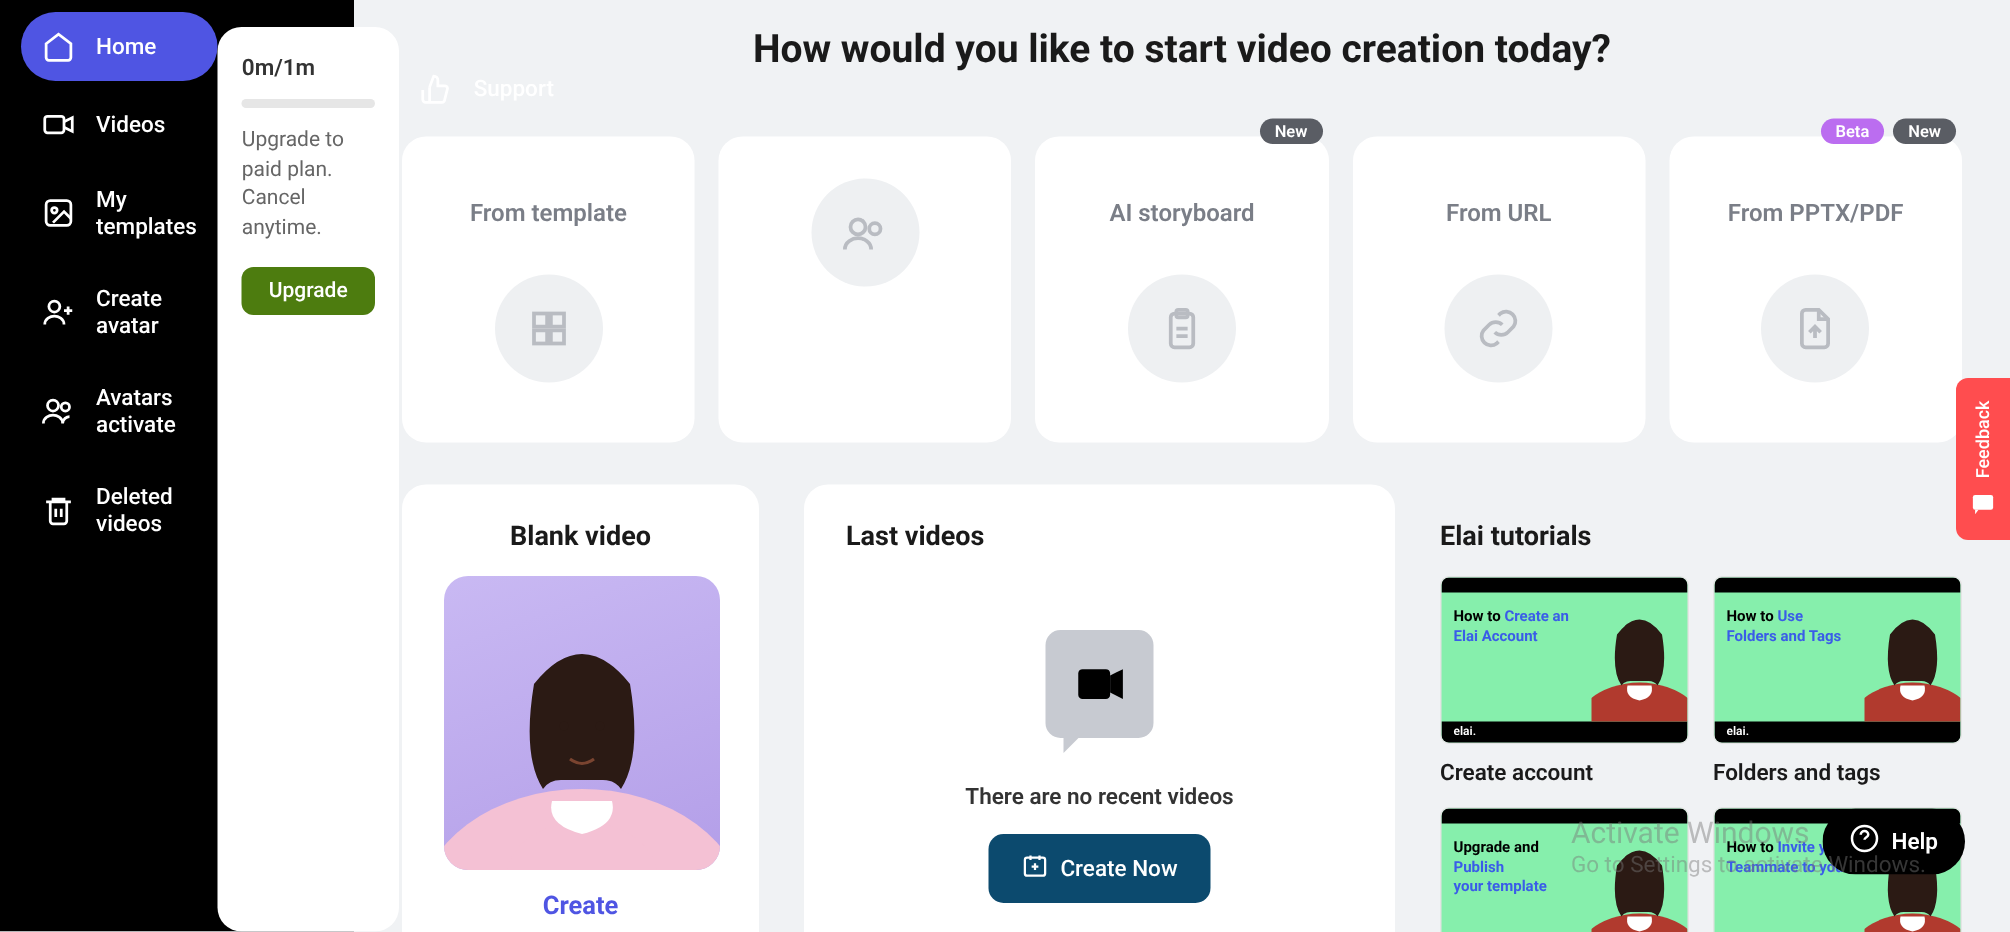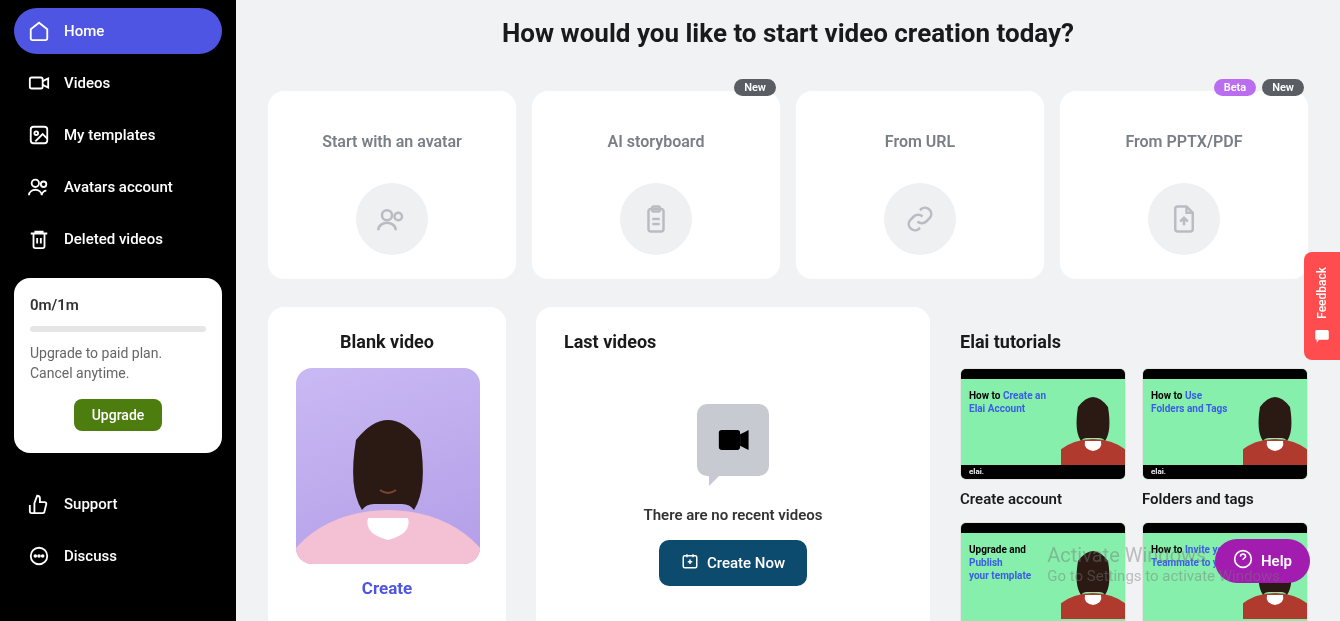--- a/index.html
+++ b/index.html
@@ -1,31 +1,31 @@
 <!DOCTYPE html>
 <html><head>
 <meta charset="utf-8">
 <style>
 * { margin: 0; padding: 0; box-sizing: border-box; font-family: -apple-system, BlinkMacSystemFont, "Segoe UI", Roboto, sans-serif; }
 body { display: flex; width: 1340px; height: 621px; overflow: hidden; background: #f0f2f4; }
-.sidebar { width: 236px; background: #000; color: #fff; padding: 8px 14px 0; display: flex; flex-direction: column; }
+.sidebar { width: 236px; background: #000; color: #fff; padding: 8px 14px 0; display: flex; }
 .nav-item { display: flex; align-items: center; gap: 14px; padding: 12px 14px; border-radius: 24px; cursor: pointer; font-size: 15px; font-weight: 500; margin-bottom: 6px; }
 .nav-item.active { background: #4f55e3; }
 .nav-icon { width: 22px; height: 22px; display: flex; align-items: center; justify-content: center; }
 .nav-icon svg { width: 22px; height: 22px; stroke: #fff; fill: none; stroke-width: 2; }
 .usage-card { background: #fff; color: #333; border-radius: 16px; padding: 18px 16px 22px; margin-top: 10px; }
 .usage-text { font-size: 15px; font-weight: 600; }
 .usage-bar { height: 6px; background: #e6e6e6; border-radius: 3px; margin: 12px 0; }
 .usage-desc { font-size: 14px; color: #666; line-height: 1.4; }
 .upgrade-btn { background: #4d7c0f; color: #fff; border: none; border-radius: 8px; padding: 8px 18px; font-size: 14px; font-weight: 500; margin: 16px auto 0; display: block; cursor: pointer; }
 .footer-nav { margin-top: 28px; }
 .main { flex: 1; padding: 16px 32px 0; overflow-y: auto; position: relative; }
 .headline { text-align: center; font-size: 26px; font-weight: 700; color: #1a1a1a; line-height: 1.35; max-width: 600px; margin: 0 auto 40px; }
 .create-row { display: flex; gap: 16px; margin-bottom: 28px; }
-.create-card { flex: 1; background: #fff; border-radius: 16px; padding: 28px 12px 24px; text-align: center; position: relative; cursor: pointer; }
+.create-card { flex: 1; background: #fff; border-radius: 16px; padding: 28px 12px 40px; text-align: center; position: relative; cursor: pointer; }
 .create-title { font-size: 16px; font-weight: 600; color: #7a7e87; margin-bottom: 20px; min-height: 44px; display: flex; align-items: center; justify-content: center; }
 .create-circle { width: 72px; height: 72px; background: #eef0f2; border-radius: 50%; margin: 0 auto; display: flex; align-items: center; justify-content: center; }
 .create-circle svg { width: 30px; height: 30px; stroke: #b9bcc2; fill: none; stroke-width: 2; }
 .badge-row { position: absolute; top: -12px; right: 4px; display: flex; gap: 6px; }
 .badge { font-size: 11px; font-weight: 600; padding: 2px 10px; border-radius: 10px; color: #fff; }
 .badge.new { background: #5a5d64; }
 .badge.beta { background: #bb6df0; }
 .content-row { display: flex; gap: 30px; }
 .panel { background: #fff; border-radius: 16px; padding: 24px 28px 30px; }
 .panel-blank { width: 238px; text-align: center; }
@@ -49,21 +49,21 @@
 .thumb-body { display: flex; height: 86px; }
 .thumb-text { flex: 1; padding: 10px 8px; font-size: 10px; font-weight: 700; line-height: 1.3; }
 .thumb-text .black { color: #000; }
 .thumb-text .blue { color: #3a5ce8; }
 .thumb-avatar { width: 64px; position: relative; }
 .thumb-bot { height: 16px; background: #000; color: #fff; font-size: 8px; padding: 2px 8px; font-weight: 600; }
 .tutorial-label { font-size: 15px; font-weight: 600; margin-top: 10px; color: #1a1a1a; }
 .feedback-tab { position: fixed; right: 0; top: 252px; width: 36px; height: 108px; background: #ff4d4f; border-radius: 8px 0 0 8px; color: #fff; display: flex; flex-direction: column; align-items: center; justify-content: center; cursor: pointer; }
 .feedback-text { writing-mode: vertical-rl; transform: rotate(180deg); font-size: 12px; font-weight: 500; }
 .feedback-tab svg { width: 18px; height: 18px; fill: #fff; margin-top: 8px; }
-.help-btn { position: fixed; right: 30px; bottom: 38px; background: #a21caf; color: #fff; border-radius: 22px; padding: 10px 18px; display: flex; align-items: center; gap: 8px; font-size: 15px; font-weight: 600; cursor: pointer; }
+.help-btn { position: fixed; right: 30px; bottom: 38px; background: #000000; color: #fff; border-radius: 22px; padding: 10px 18px; display: flex; align-items: center; gap: 8px; font-size: 15px; font-weight: 600; cursor: pointer; }
 .help-btn svg { width: 20px; height: 20px; stroke: #fff; fill: none; stroke-width: 2; }
 .watermark { position: fixed; right: 56px; bottom: 36px; color: rgba(120,120,120,.45); font-size: 15px; text-align: left; pointer-events: none; }
 .watermark .big { font-size: 20px; }
 </style>
 </head>
 <body>
 
 <svg width="0" height="0" style="position:absolute">
 <defs>
 <symbol id="i-home" viewBox="0 0 24 24">
@@ -159,24 +159,32 @@
     <span class="nav-icon">
           <svg>
             <use href="#i-templates"></use>
           </svg>
         </span>
     <span>My templates</span>
       </div>
       <div class="nav-item">
     <span class="nav-icon">
           <svg>
+            <use href="#i-user-plus"></use>
+          </svg>
+        </span>
+    <span>Create avatar</span>
+      </div>
+      <div class="nav-item">
+    <span class="nav-icon">
+          <svg>
             <use href="#i-users"></use>
           </svg>
         </span>
-    <span>Avatars account</span>
+    <span>Avatars activate</span>
       </div>
       <div class="nav-item">
     <span class="nav-icon">
           <svg>
             <use href="#i-trash"></use>
           </svg>
         </span>
     <span>Deleted videos</span>
       </div>
     </div>
@@ -207,21 +215,29 @@
     <span>Discuss</span>
       </div>
     </div>
 </div>
 
 <div class="main">
   <h1 class="headline">How would you like to start video creation today?</h1>
   <div class="create-row" id="create-row">
       <div class="create-card">
 
-    <div class="create-title">Start with an avatar</div>
+    <div class="create-title">From template</div>
+    <div class="create-circle">
+          <svg>
+            <use href="#i-grid"></use>
+          </svg>
+        </div>
+  </div>
+      <div class="create-card">
+
     <div class="create-circle">
           <svg>
             <use href="#i-avatar"></use>
           </svg>
         </div>
   </div>
       <div class="create-card">
     <div class="badge-row">
           <span class="badge new">New</span>
         </div>

